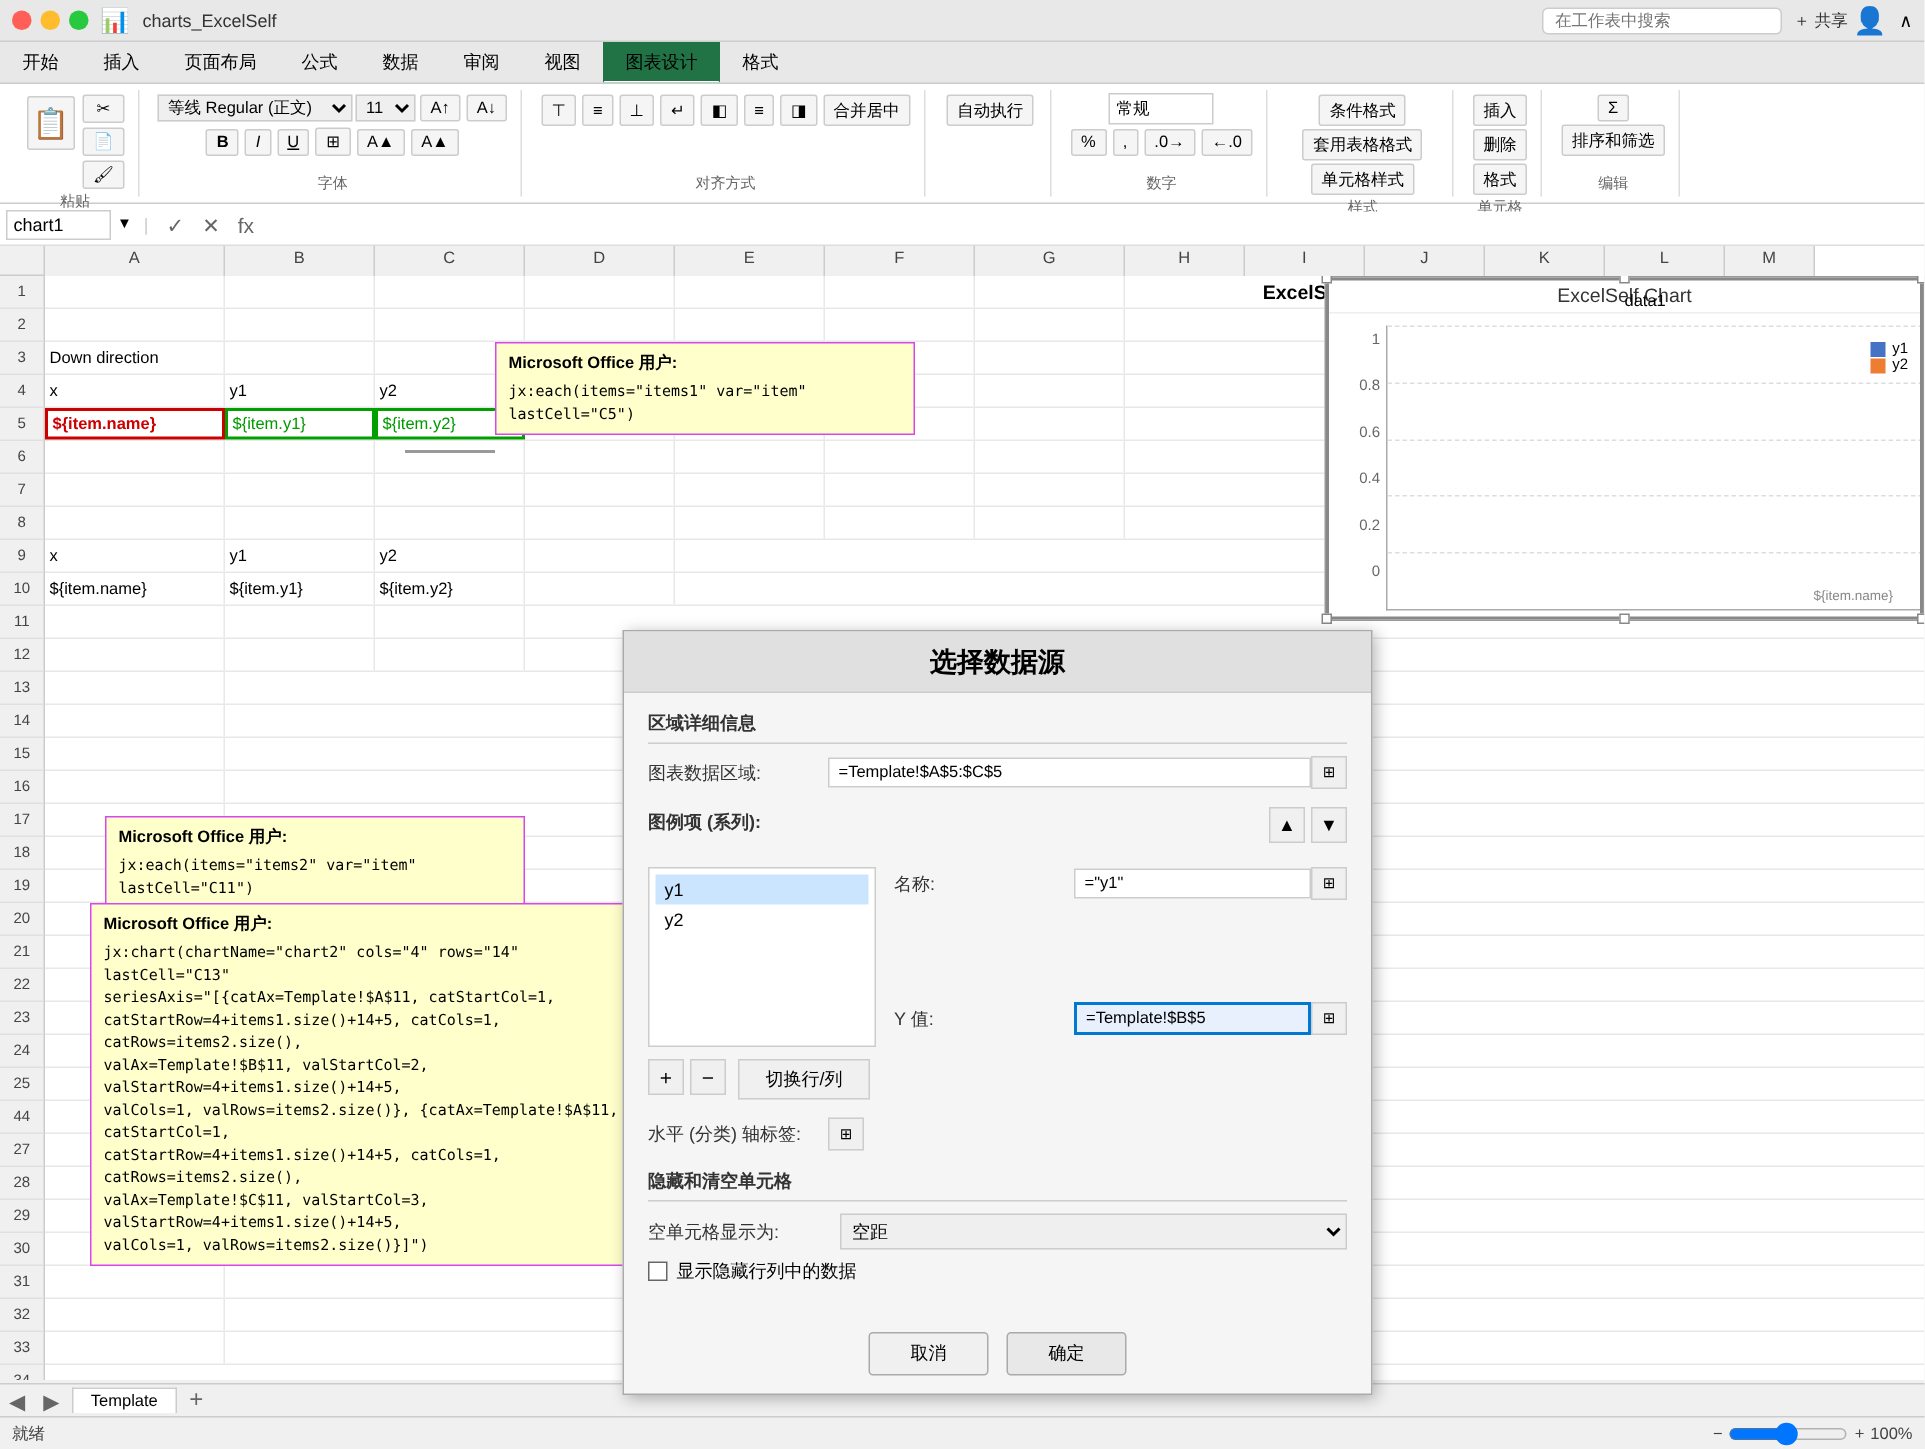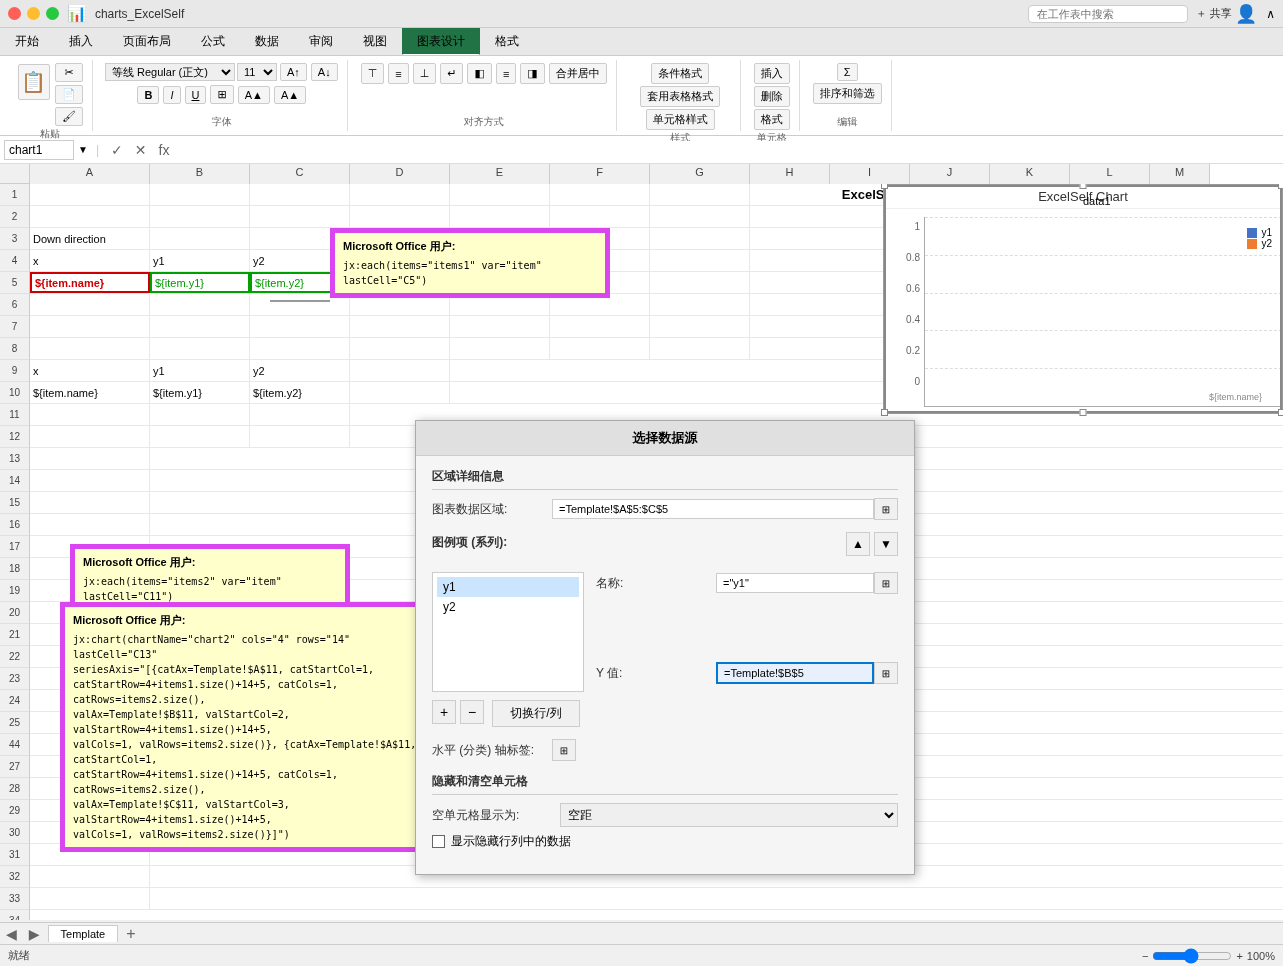--- a/index.html
+++ b/index.html
@@ -70,21 +70,21 @@
     .chart-title { text-align: center; font-size: 13px; color: #333; padding: 4px; border-bottom: 1px solid #eee; }
     .chart-body { display: flex; height: calc(100% - 30px); }
     .chart-y-axis { width: 40px; display: flex; flex-direction: column; justify-content: space-between; align-items: flex-end; padding: 4px 4px 20px 4px; font-size: 10px; color: #666; }
     .chart-legend { position: absolute; right: 10px; top: 10px; font-size: 10px; }
     .legend-item { display: flex; align-items: center; gap: 4px; }
     .legend-dot { width: 10px; height: 10px; }
 
     
     .dialog-overlay { position: fixed; top: 0; left: 0; right: 0; bottom: 0; z-index: 200; }
     .dialog { position: absolute; background: #f5f5f5; border: 1px solid #aaa; box-shadow: 2px 2px 10px rgba(0,0,0,0.3); width: 500px; top: 420px; left: 415px; z-index: 300; }
-    .dialog-title { background: #e0e0e0; padding: 8px 12px; font-size: 13px; font-weight: bold; border-bottom: 1px solid #ccc; text-align: center; }
+    .dialog-title { background: #e0e0e0; padding: 8px 12px; font-size: 18px; font-weight: bold; border-bottom: 1px solid #ccc; text-align: center; }
     .dialog-body { padding: 12px 16px; }
     .dialog-section { margin-bottom: 12px; }
     .dialog-section-title { font-size: 12px; font-weight: bold; color: #333; margin-bottom: 8px; border-bottom: 1px solid #ccc; padding-bottom: 4px; }
     .dialog-row { display: flex; align-items: center; margin-bottom: 8px; }
     .dialog-label { width: 120px; font-size: 12px; color: #333; flex-shrink: 0; }
     .dialog-input { flex: 1; border: 1px solid #ccc; padding: 3px 6px; font-size: 11px; background: #fff; }
     .dialog-input.highlighted { border: 2px solid #0078d4; background: #e8f0fe; }
     .dialog-input-btn { width: 24px; height: 22px; background: #f0f0f0; border: 1px solid #ccc; cursor: pointer; display: flex; align-items: center; justify-content: center; font-size: 10px; }
 
     .series-list { border: 1px solid #ccc; background: #fff; min-height: 120px; padding: 4px; margin-bottom: 8px; }
@@ -109,21 +109,21 @@
     .status-text { flex: 1; }
     .zoom-controls { display: flex; align-items: center; gap: 4px; }
     .zoom-slider { width: 80px; }
 
     
     .sheet-tabs { display: flex; align-items: center; height: 22px; background: #f0f0f0; border-top: 1px solid #ccc; }
     .sheet-nav { padding: 0 6px; cursor: pointer; font-size: 14px; color: #666; }
     .sheet-tab { padding: 2px 12px; border: 1px solid #ccc; background: #fff; font-size: 11px; cursor: pointer; border-bottom: none; margin-left: 2px; }
     .sheet-tab-add { padding: 0 8px; font-size: 16px; color: #666; cursor: pointer; }
 
-    .annotation-tooltip { position: absolute; background: #ffffcc; border: 5px solid #d946ef; padding: 5px 8px; font-size: 10px; line-height: 1.5; z-index: 150; }
+    .annotation-tooltip { position: absolute; background: #ffffcc; border: 1px solid #d946ef; padding: 5px 8px; font-size: 10px; line-height: 1.5; z-index: 150; }
     .annotation-tooltip .header { font-weight: bold; font-size: 11px; margin-bottom: 3px; }
   </style>
 </head>
 <body>
 
 <div class="title-bar">
   <div class="title-bar-controls">
     <button class="tb-btn tb-close"></button>
     <button class="tb-btn tb-min"></button>
     <button class="tb-btn tb-max"></button>
@@ -195,21 +195,35 @@
       <button class="ribbon-btn">⊥</button>
       <button class="ribbon-btn">↵</button>
       <button class="ribbon-btn">◧</button>
       <button class="ribbon-btn">≡</button>
       <button class="ribbon-btn">◨</button>
       <button class="ribbon-btn">合并居中</button>
     </div>
     <div class="ribbon-group-label">对齐方式</div>
   </div>
 
-
+  <div class="ribbon-group" style="min-width:80px;">
+    <button class="ribbon-btn" style="margin-bottom:2px;">自动执行</button>
+    <div class="ribbon-group-label"></div>
+  </div>
+
+  <div class="ribbon-group" style="min-width:80px;">
+    <div style="font-size:11px;padding:2px 4px;border:1px solid #ccc;width:70px;">常规</div>
+    <div style="display:flex;gap:2px;margin-top:2px;">
+      <button class="ribbon-btn">%</button>
+      <button class="ribbon-btn">,</button>
+      <button class="ribbon-btn">.0→</button>
+      <button class="ribbon-btn">←.0</button>
+    </div>
+    <div class="ribbon-group-label">数字</div>
+  </div>
 
   <div class="ribbon-group" style="min-width:120px;">
     <button class="ribbon-btn">条件格式</button>
     <button class="ribbon-btn">套用表格格式</button>
     <button class="ribbon-btn">单元格样式</button>
     <div class="ribbon-group-label">样式</div>
   </div>
 
   <div class="ribbon-group">
     <button class="ribbon-btn">插入</button>
@@ -627,20 +641,24 @@
             <option>空距</option>
           </select>
         </div>
         <div class="checkbox-row">
           <div class="cb-box"></div>
           <span>显示隐藏行列中的数据</span>
         </div>
       </div>
     </div>
 
+    <div class="dialog-buttons">
+      <button class="dialog-btn">取消</button>
+      <button class="dialog-btn primary">确定</button>
+    </div>
   </div>
 </div>
 
 <div class="sheet-tabs" style="position:fixed;bottom:22px;left:0;right:0;">
   <span class="sheet-nav">◀</span>
   <span class="sheet-nav">▶</span>
   <div class="sheet-tab">Template</div>
   <span class="sheet-tab-add">+</span>
   <div style="flex:1;"></div>
 </div>

